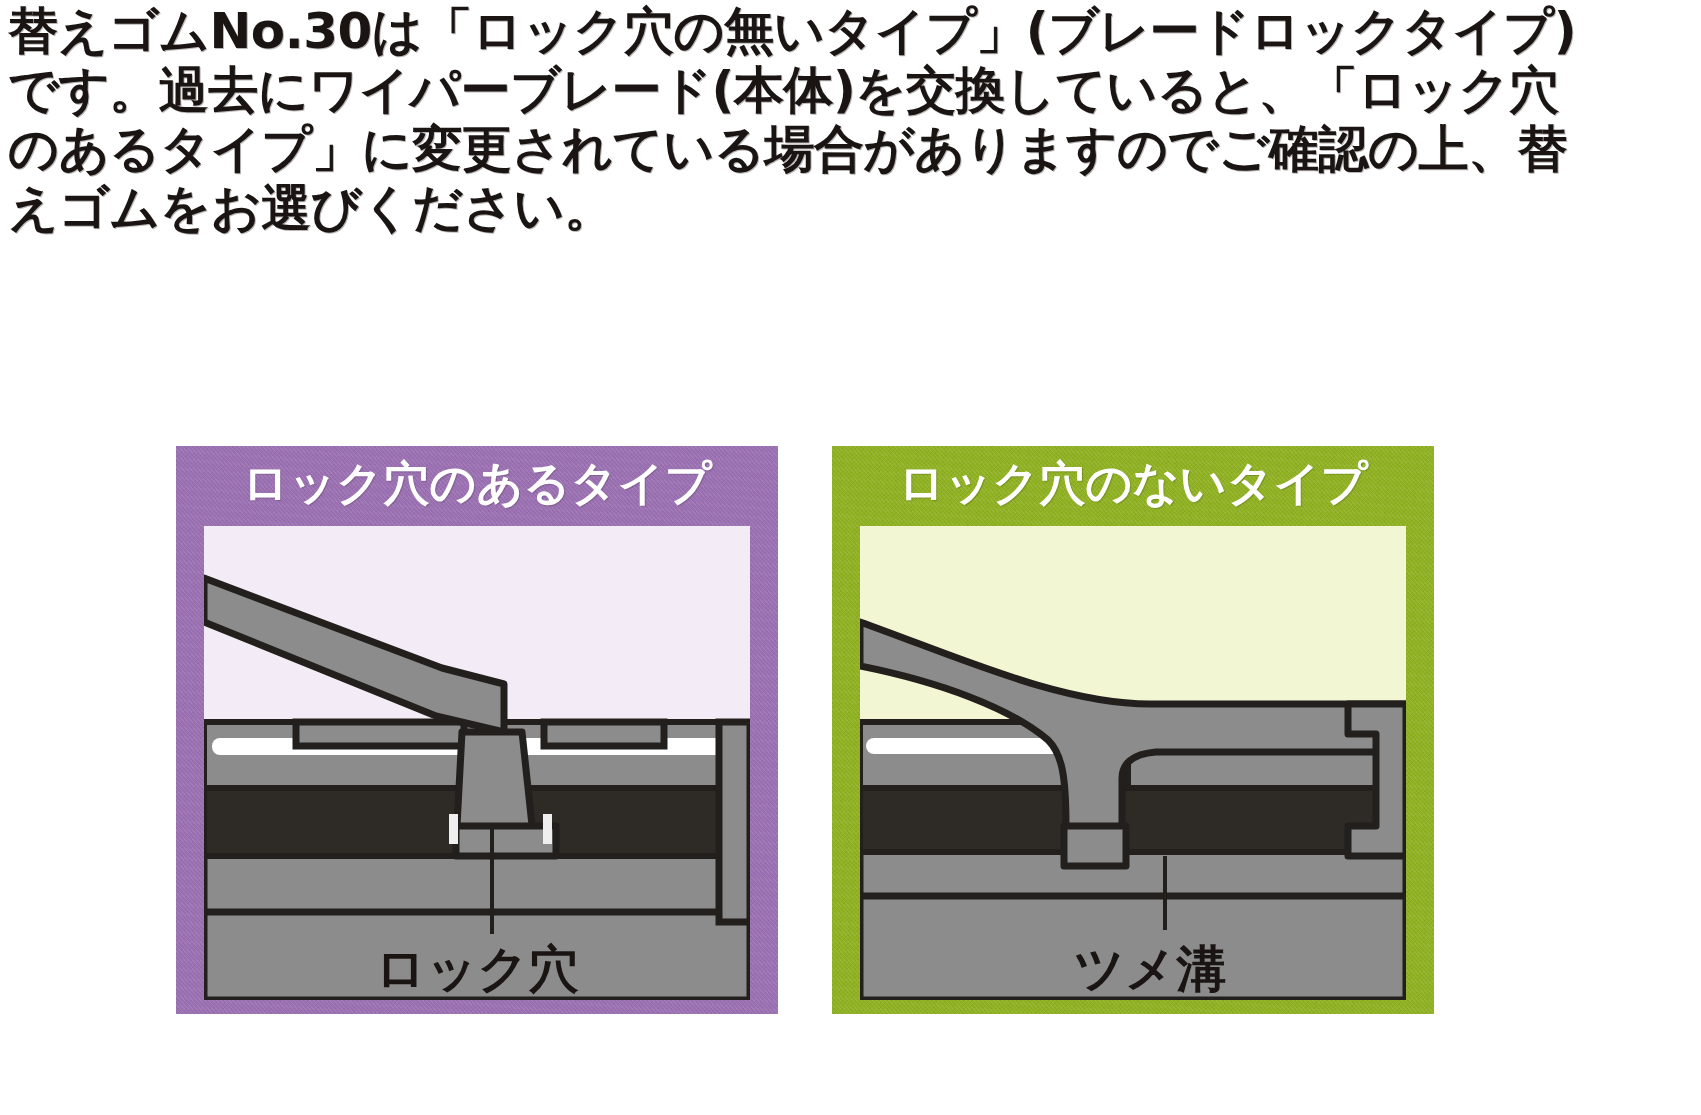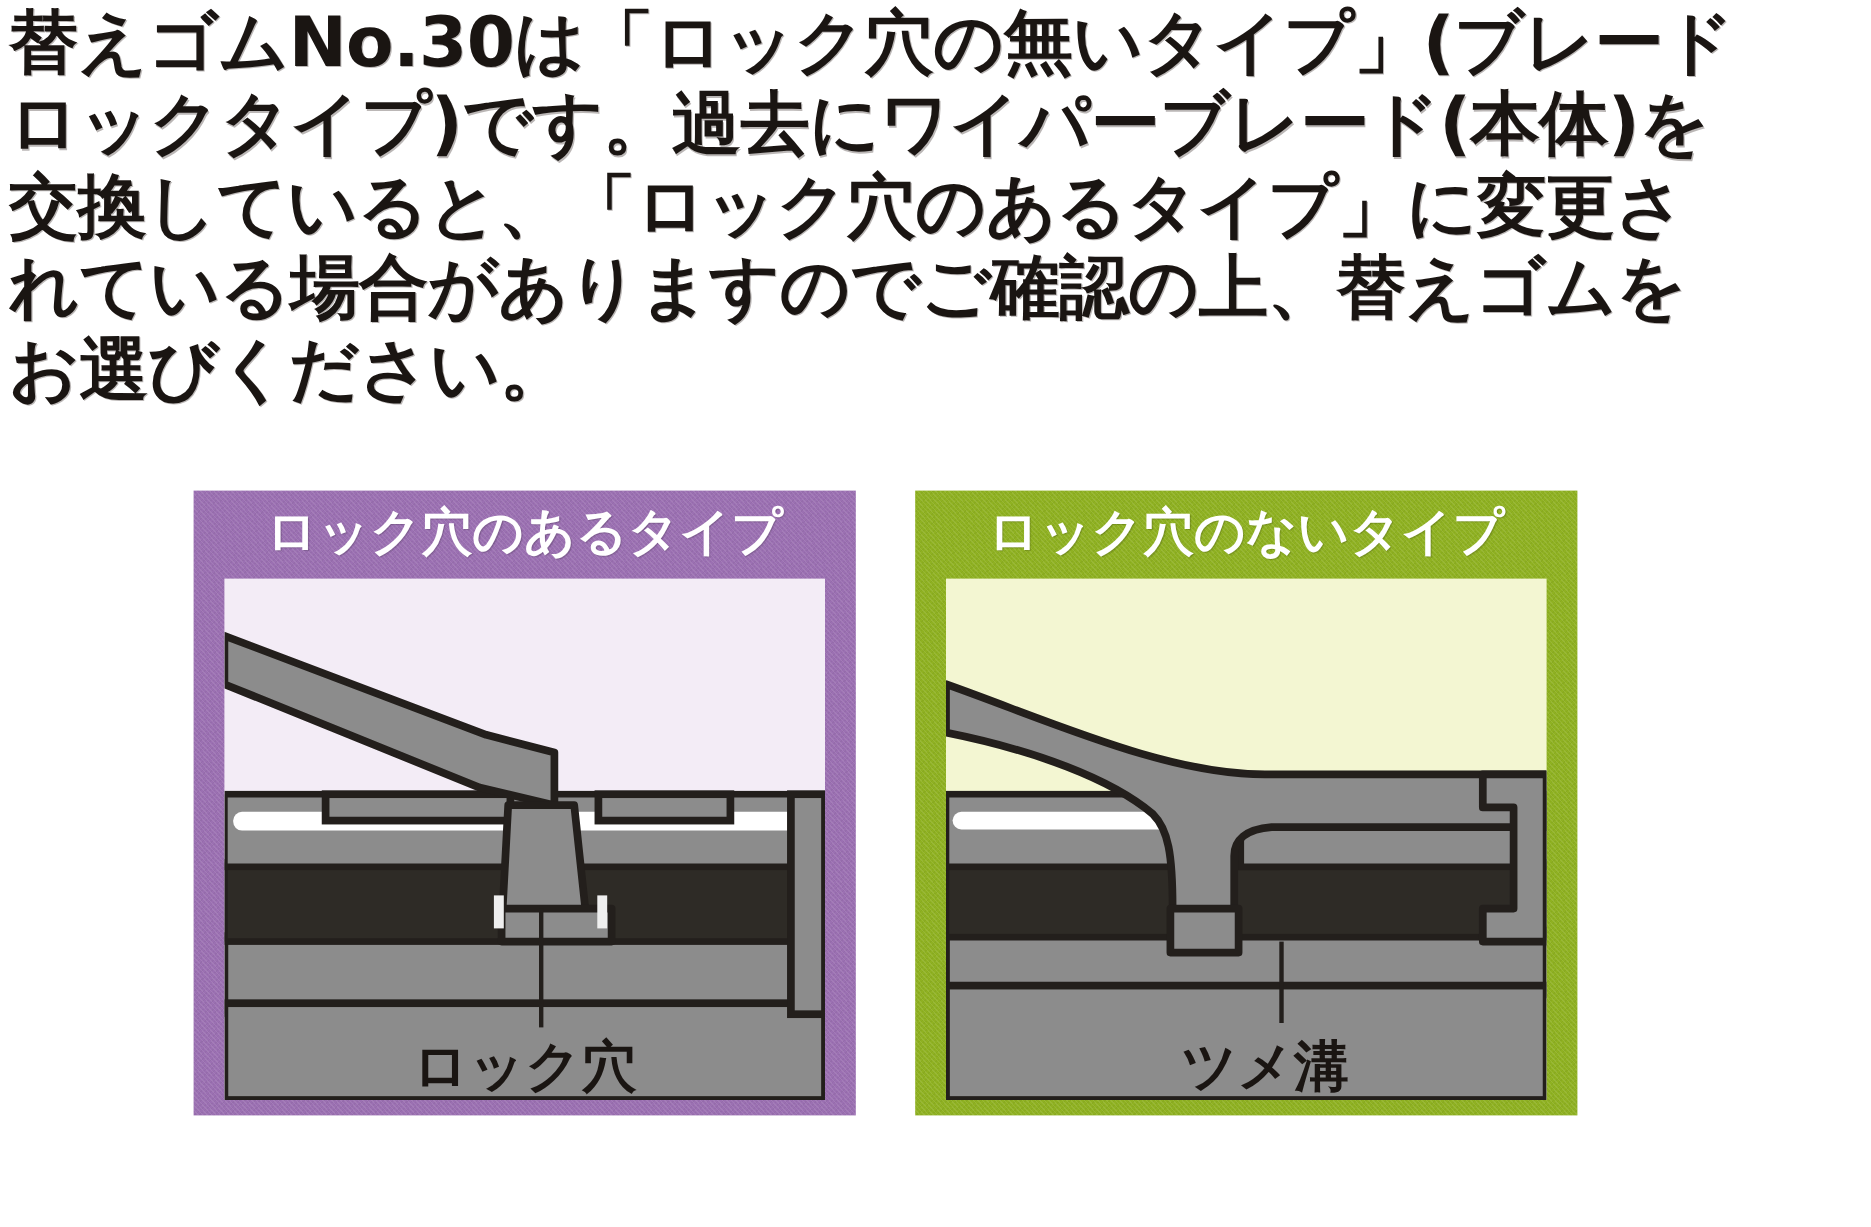--- a/index.html
+++ b/index.html
@@ -15,21 +15,21 @@
     position: relative;
   }
 
   
   #intro-paragraph {
     position: absolute;
     left: 8px;
     top: 2px;
     width: 1580px;
     color: #1a1512;
-    font-size: 63px;
+    font-size: 50px;
     font-weight: 700;
     line-height: 1.18;
     letter-spacing: -0.5px;
     white-space: pre-wrap;
     text-shadow: 1px 1px 0 rgba(60,50,45,0.35);
   }
 
   
   #panels-row {
     position: absolute;

